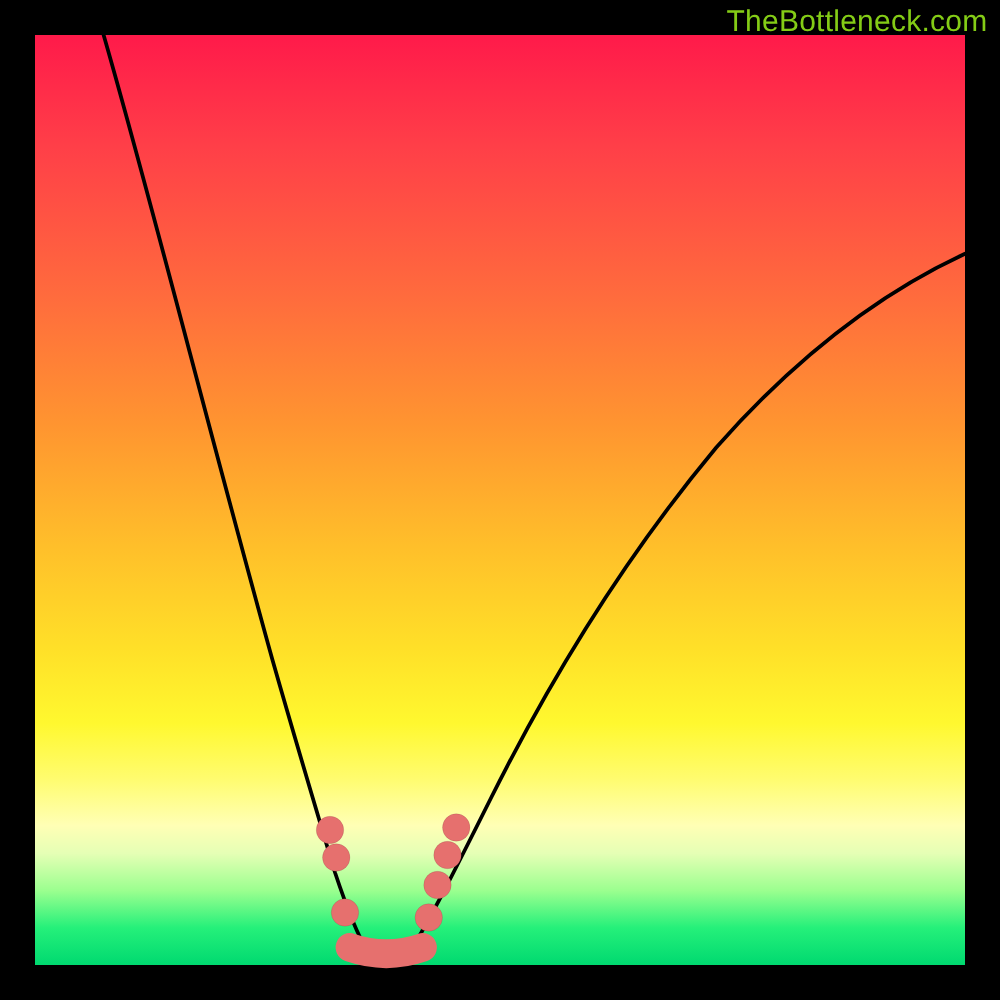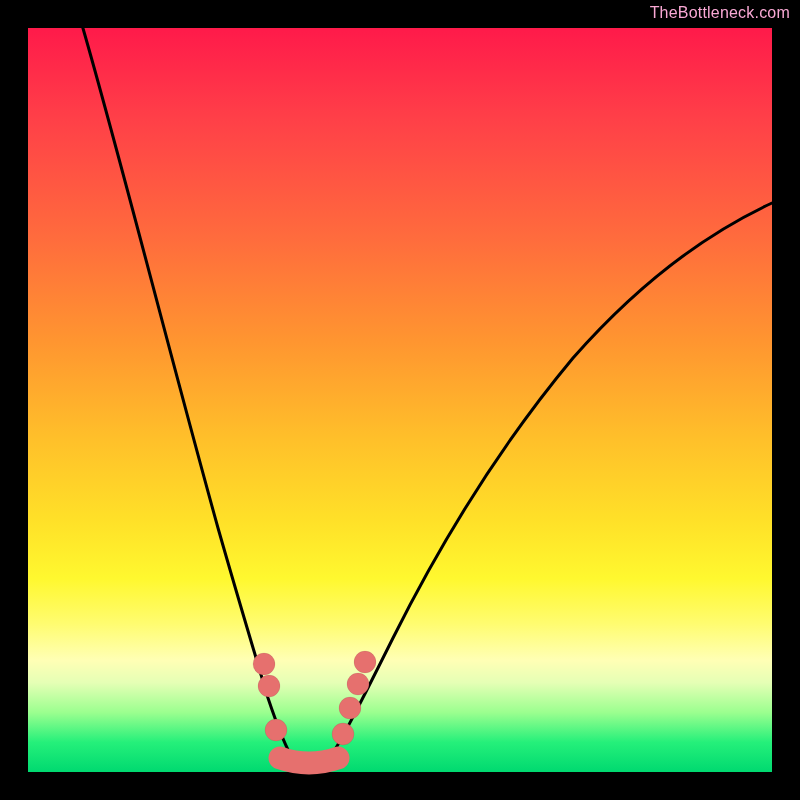--- a/index.html
+++ b/index.html
@@ -39,22 +39,22 @@
       #e5ffb5 88%,
       #9bff8f 92%,
       #25f07a 96%,
       #00d970 100%
     );
   }
   .watermark {
     position: absolute;
     top: 4px;
     right: 10px;
-    color: #f9a8d4;
-    font-size: 16px;
+    color: #84cc16;
+    font-size: 24px;
     letter-spacing: 0.2px;
     font-weight: 400;
     z-index: 10;
   }
   svg.curves {
     position: absolute;
     top: 0;
     left: 0;
     width: 744px;
     height: 744px;

